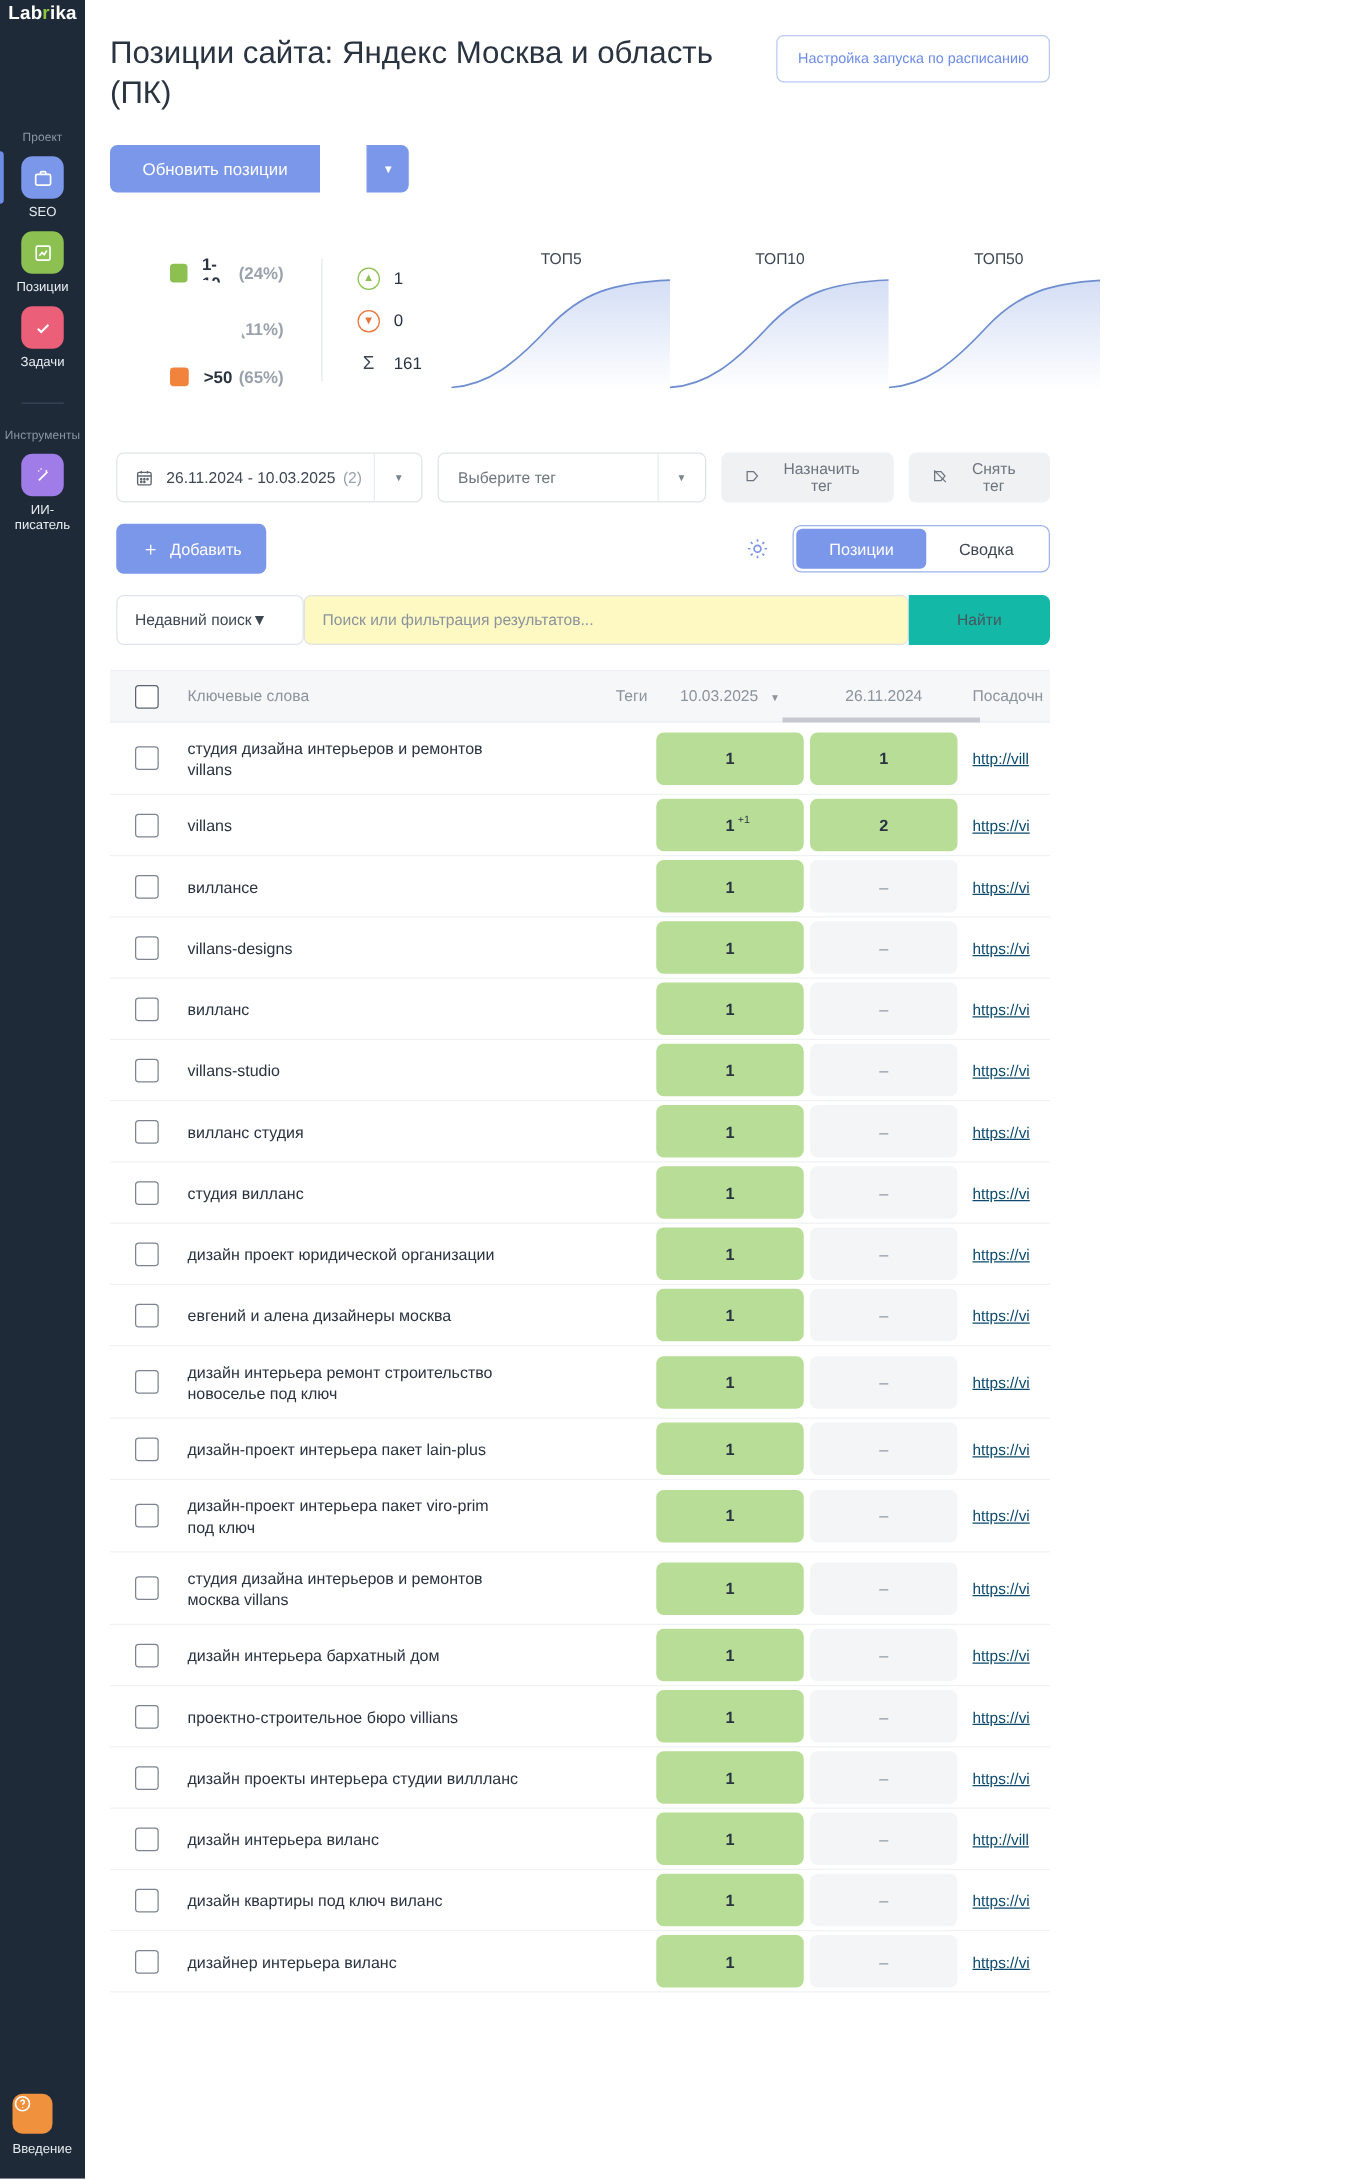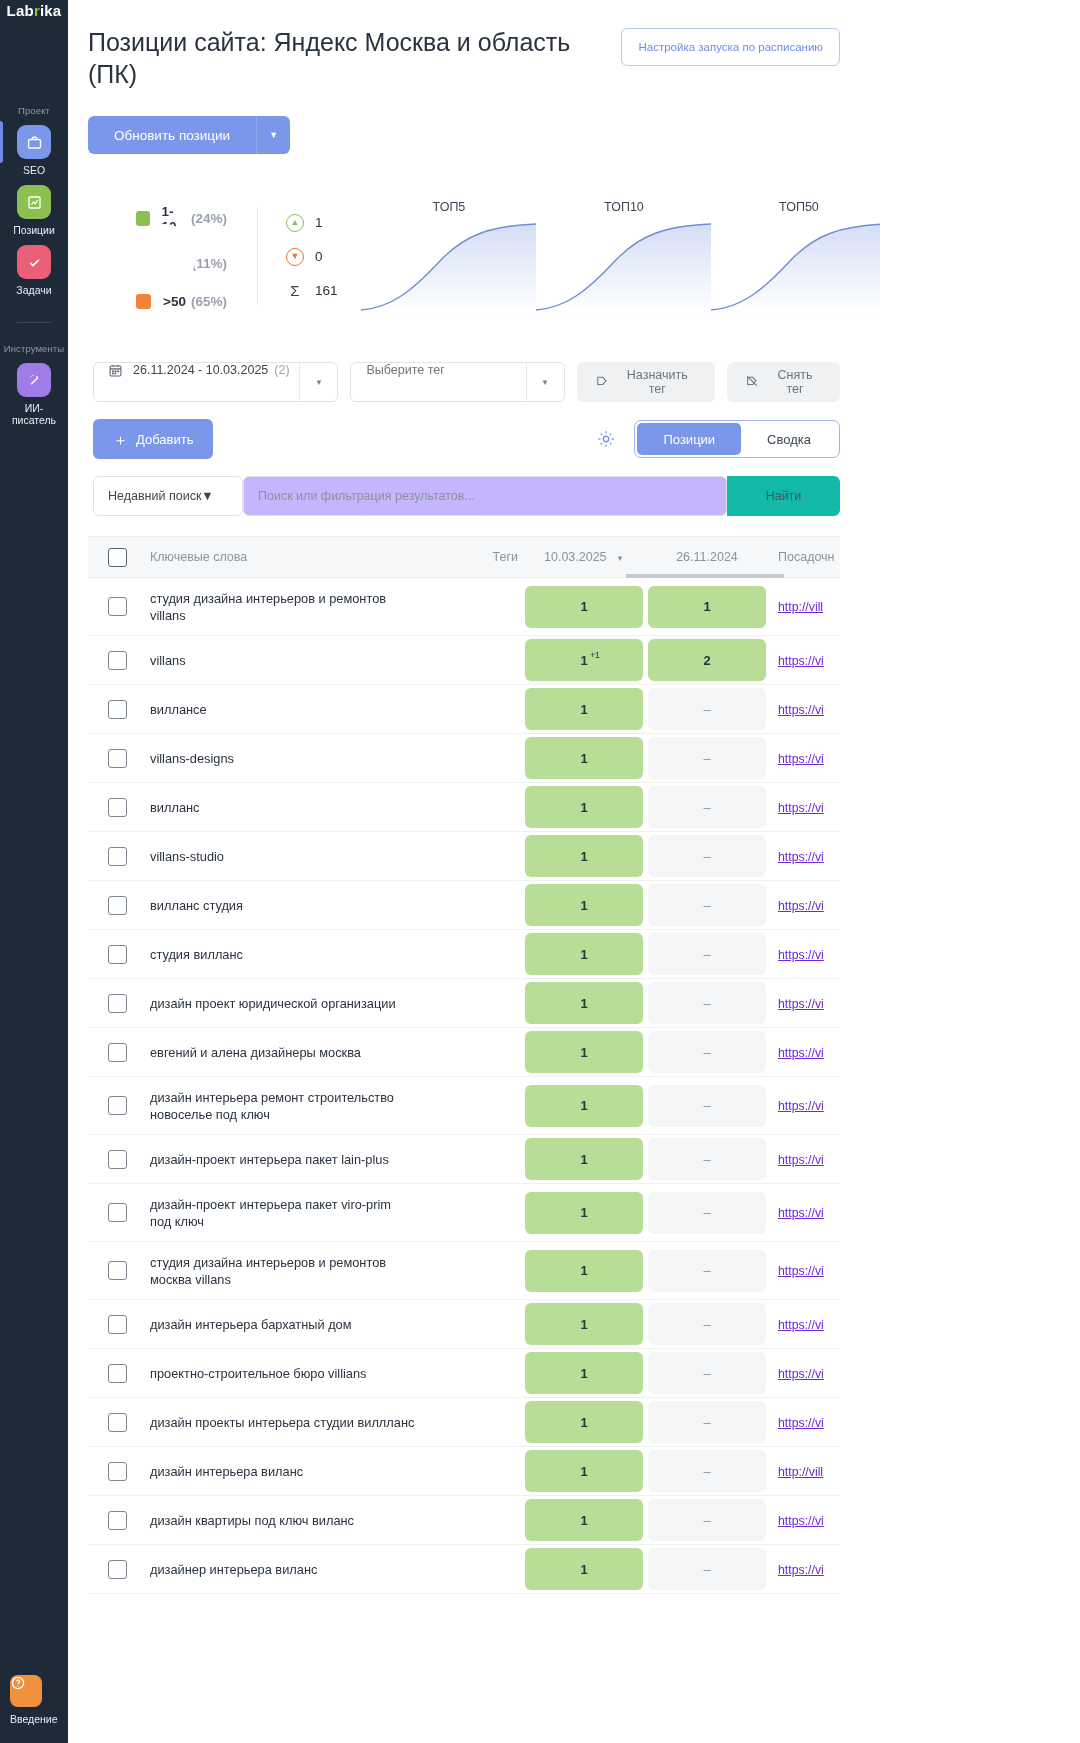--- a/index.html
+++ b/index.html
@@ -70,21 +70,21 @@
   .page-title {
     font-size: 25px; color: #2a3340; font-weight: normal; line-height: 32px;
     padding-left: 0px;
   }
   .schedule-btn {
     border: 1px solid #b9c9f2; background: #fff; color: #6d8ce8;
     border-radius: 6px; font-size: 11.5px; padding: 12px 16px;
     white-space: nowrap; cursor: pointer; margin-top: 2px;
   }
 
-  .refresh-row { margin-top: 26px; display: flex; }
+  .refresh-row { margin-top: 26px; display: flex; gap: 37px; }
   .refresh-btn {
     background: #7b97ea; color: #fff; border: none; font-size: 13.5px;
     border-radius: 6px 0 0 6px; padding: 0 26px; height: 38px; cursor: pointer;
   }
   .refresh-caret {
     background: #7b97ea; color: #fff; border: none; width: 34px; height: 38px;
     border-radius: 0 6px 6px 0; border-left: 1px solid #93aaef; cursor: pointer;
     font-size: 9px; display: flex; align-items: center; justify-content: center;
   }
 
@@ -120,21 +120,21 @@
 
   .sparks { display: flex; margin-left: 24px; flex: 1; align-items: flex-start; }
   .spark { width: 175px; position: relative; }
   .spark-title { font-size: 12.5px; color: #3d4752; text-align: center; margin-bottom: 4px; }
   .spark svg { display: block; }
 
   
   .filters { margin-top: 46px; display: flex; align-items: center; gap: 12px; padding-left: 5px; }
   .ctrl {
     border: 1px solid #dfe3e8; background: #fff; border-radius: 6px;
-    height: 40px; display: flex; font-size: 12.5px;
+    height: 40px; display: flex; align-items: center; font-size: 12.5px;
     color: #3d4752; cursor: pointer;
   }
   .daterange { width: 250px; padding-left: 14px; }
   .cal-ico { margin-right: 10px; display: flex; }
   .daterange .count { color: #9aa3ad; margin-left: 6px; }
   .ctrl .caret-cell {
     margin-left: auto; width: 38px; height: 100%; border-left: 1px solid #e8ebee;
     display: flex; align-items: center; justify-content: center;
     color: #7a848e; font-size: 8px;
   }
@@ -164,21 +164,21 @@
   .seg.on { background: #7b97ea; color: #fff; }
 
   .searchrow { margin-top: 17px; display: flex; align-items: center; padding-left: 5px; }
   .recent {
     width: 150px; height: 40px; border: 1px solid #dfe3e8; border-radius: 6px;
     background: #fff; display: flex; align-items: center; font-size: 12.5px;
     color: #3d4752; padding-left: 14px; cursor: pointer;
   }
   .searchbox {
     flex: 1; height: 40px; border: 1px solid #dfe3e8; border-radius: 6px;
-    background: #c4b5fd; padding: 0 14px; font-size: 12.5px; color: #3d4752;
+    background: #fef9c3; padding: 0 14px; font-size: 12.5px; color: #3d4752;
     font-family: "Liberation Sans", sans-serif;
   }
   .searchbox::placeholder { color: #8b939c; }
   .find-btn {
     width: 113px; height: 40px; background: #14b8a6; border: none;
     font-size: 12.5px; color: #4a545e; cursor: pointer; border-radius: 0 6px 6px 0;
   }
 
   
   .table { margin-top: 20px; width: 100%; }
@@ -222,21 +222,21 @@
     align-items: center; justify-content: center; font-size: 13px;
     font-weight: bold; color: #2a3340; position: relative;
   }
   .chip.green { background: #b7dd96; }
   .chip.blank { background: #f4f5f7; color: #8b939c; font-weight: normal; }
   .chip .delta {
     position: absolute; font-size: 8.5px; font-weight: normal;
     color: #2a3340; top: 11px; margin-left: 22px;
   }
   .cell-url { width: 70px; padding-left: 8px; overflow: hidden; white-space: nowrap; }
-  .cell-url a { color: #6d28d9; font-size: 12.3px; text-decoration: underline; }
+  .cell-url a { color: #0c4a6e; font-size: 12.3px; text-decoration: underline; }
 </style>
 </head>
 <body>
 
 <div class="app">
 
   <div class="sidebar">
     <div class="logo">Lab<span class="logo-accent">r</span>ika</div>
 
     <div class="side-caption">Проект</div>

